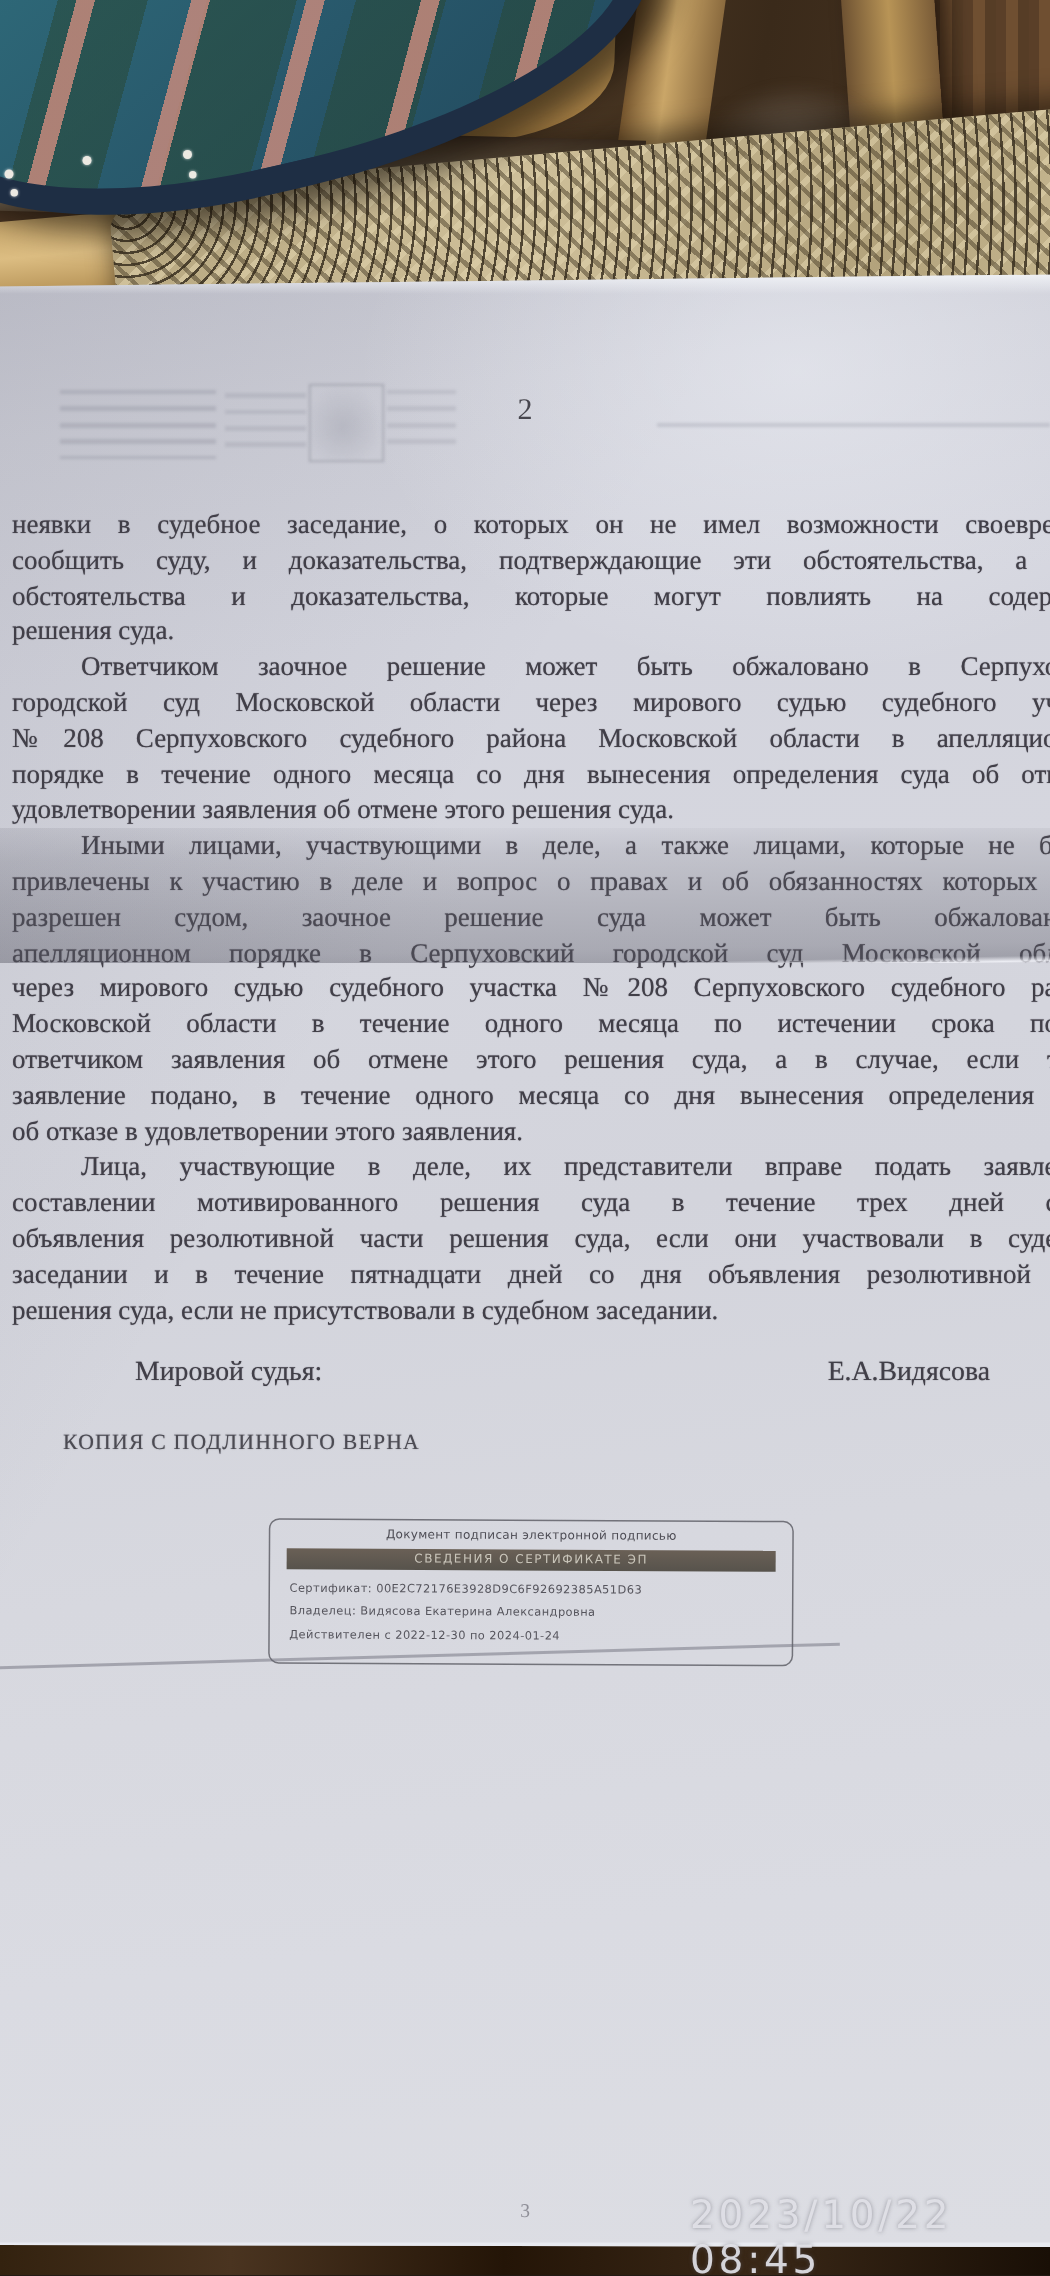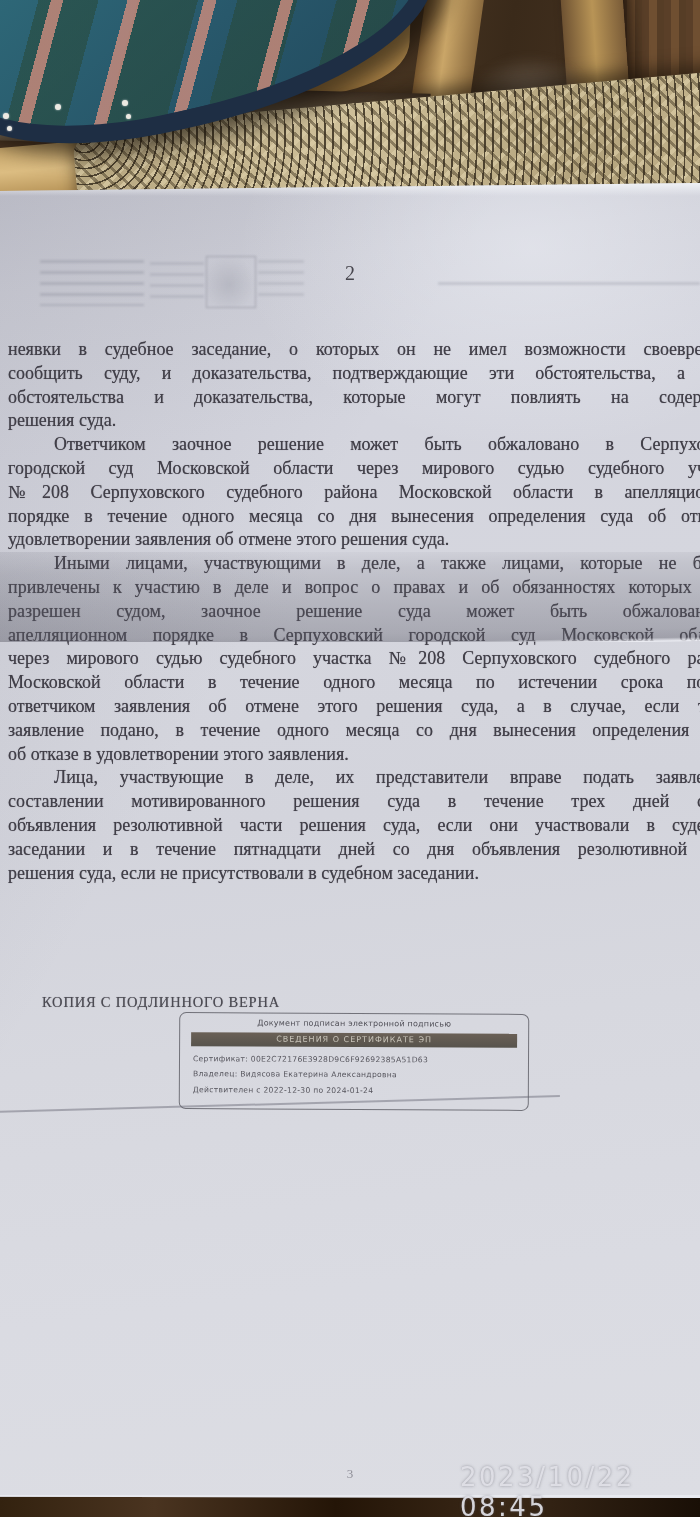--- a/index.html
+++ b/index.html
@@ -70,21 +70,21 @@
   .body{position:absolute;left:8px;top:156px;width:706px;
         font-size:18px;line-height:23.8px;color:#413f48;
         text-shadow:0 0 .7px rgba(64,62,72,.75);}
   .ln{white-space:nowrap;text-align:justify;text-align-last:justify;}
   .ln.first{text-indent:46px;}
   .ln.last{text-align-last:left;}
 
   .sig-row{position:absolute;left:0;top:723px;width:660px;display:flex;
         justify-content:space-between;padding-left:90px;box-sizing:border-box;
         font-size:18.5px;color:#413f48;text-shadow:0 0 .7px rgba(64,62,72,.7);}
-  .copy-stamp{position:absolute;left:42px;top:812px;font-size:14.5px;letter-spacing:.8px;
+  .copy-stamp{position:absolute;left:42px;top:772px;font-size:14.5px;letter-spacing:.8px;
         color:#4c4b53;text-shadow:0 0 .8px rgba(70,70,80,.6);text-align:right;}
 
   
   .esign{position:absolute;left:179px;top:831px;width:348px;height:95px;
         border:1.2px solid rgba(80,80,88,.75);border-radius:7px;transform:rotate(.3deg);
         font-family:"DejaVu Sans","Liberation Sans",sans-serif;color:#56555d;}
   .esign-title{position:absolute;left:0;top:5px;width:100%;text-align:center;
         font-size:8px;letter-spacing:.2px;color:#4e4d55;}
   .esign-bar{position:absolute;left:11px;top:19px;width:326px;height:14px;line-height:14px;
         text-align:center;font-size:8px;letter-spacing:1px;color:#c9c5ba;
@@ -164,20 +164,24 @@
       <div class="ln">ответчиком заявления об отмене этого решения суда, а в случае, если та</div>
       <div class="ln">заявление подано, в течение одного месяца со дня вынесения определения с</div>
       <div class="ln last">об отказе в удовлетворении этого заявления.</div>
       <div class="ln first">Лица, участвующие в деле, их представители вправе подать заявлен</div>
       <div class="ln">составлении мотивированного решения суда в течение трех дней со</div>
       <div class="ln">объявления резолютивной части решения суда, если они участвовали в судеб</div>
       <div class="ln">заседании и в течение пятнадцати дней со дня объявления резолютивной ч</div>
       <div class="ln last">решения суда, если не присутствовали в судебном заседании.</div>
     </div>
 
+    <div class="sig-row">
+      <span>Мировой судья:</span>
+      <span>Е.А.Видясова</span>
+    </div>
 
     <div class="copy-stamp">КОПИЯ С ПОДЛИННОГО ВЕРНА</div>
 
     <div class="esign">
       <div class="esign-title">Документ подписан электронной подписью</div>
       <div class="esign-bar">СВЕДЕНИЯ О СЕРТИФИКАТЕ ЭП</div>
       <div class="esign-row r1">Сертификат: 00E2C72176E3928D9C6F92692385A51D63</div>
       <div class="esign-row r2">Владелец: Видясова Екатерина Александровна</div>
       <div class="esign-row r3">Действителен с 2022-12-30 по 2024-01-24</div>
     </div>

